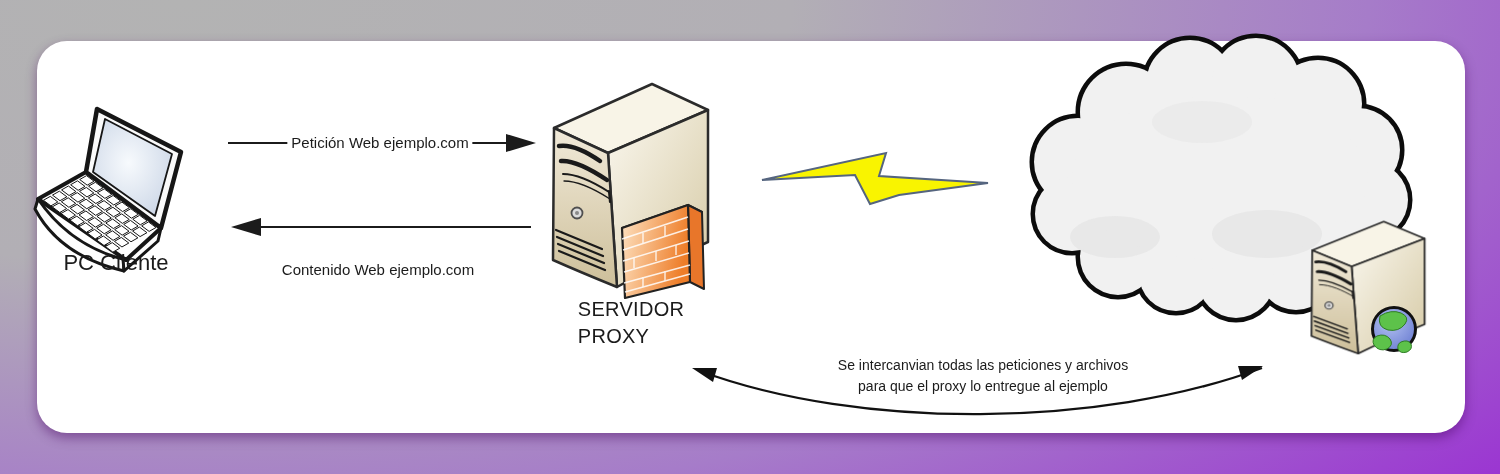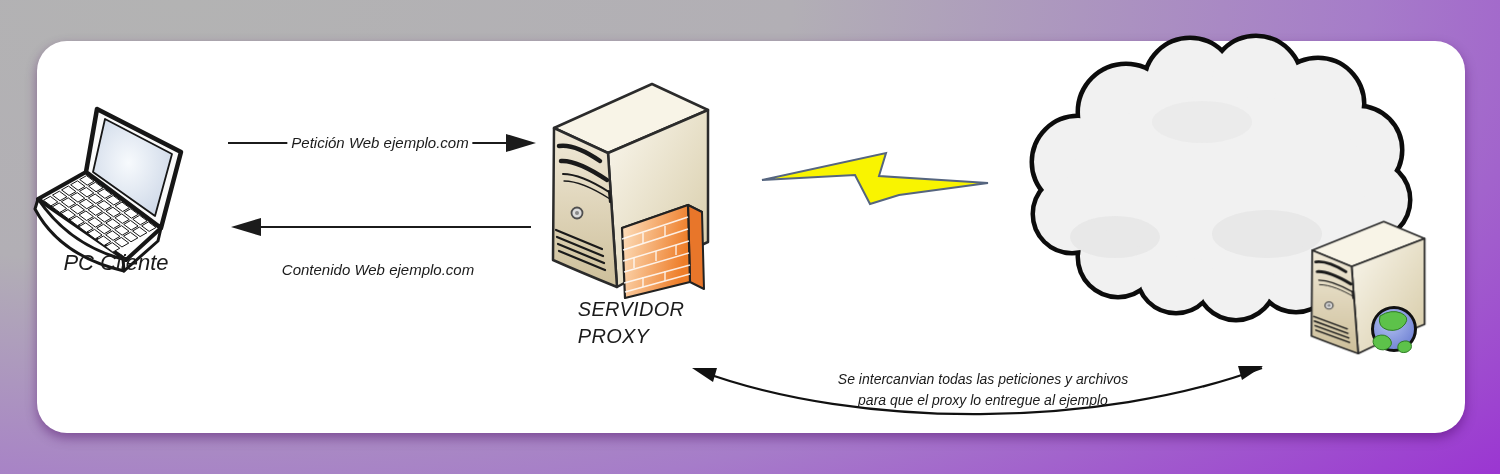--- a/index.html
+++ b/index.html
@@ -10,29 +10,29 @@
     font-family:"Liberation Sans",sans-serif;
   }
   .panel{
     position:absolute;left:37px;top:41px;width:1428px;height:392px;
     background:#ffffff;border-radius:30px;z-index:1;
     box-shadow:0 5px 12px rgba(70,0,95,.45);
   }
   svg.art{position:absolute;left:0;top:0;z-index:2;}
   .label{
     position:absolute;transform:translateX(-50%);white-space:nowrap;
-    color:#1b1b1b;z-index:3;line-height:1.15;font-style:italic;
+    color:#1b1b1b;z-index:3;line-height:1.15;
   }
   .label-pc{left:116px;top:250px;font-size:22px;}
   .label-req{left:380px;top:134px;font-size:15px;background:#fff;padding:0 4px;}
   .label-res{left:378px;top:218px;font-size:15px;background:#fff;padding:0 4px;margin-top:43px;}
   .label-proxy{left:631px;top:296px;font-size:20px;letter-spacing:.3px;text-align:left;line-height:27px;}
   .label-internet{left:1214px;top:163px;font-size:29px;letter-spacing:1px;}
   .label-web{left:1374px;top:362px;font-size:21px;}
-  .label-exchange{left:983px;top:369px;font-size:14px;text-align:center;line-height:21px;}
+  .label-exchange{left:983px;top:355px;font-size:14px;text-align:center;line-height:21px;}
 </style>
 </head>
 <body>
 
 <div class="stage">
   <div class="panel"></div>
 
   <svg class="art" width="1500" height="474" viewBox="0 0 1500 474">
     <defs>
       <linearGradient id="frontGrad" x1="0" y1="0" x2="0" y2="1">

